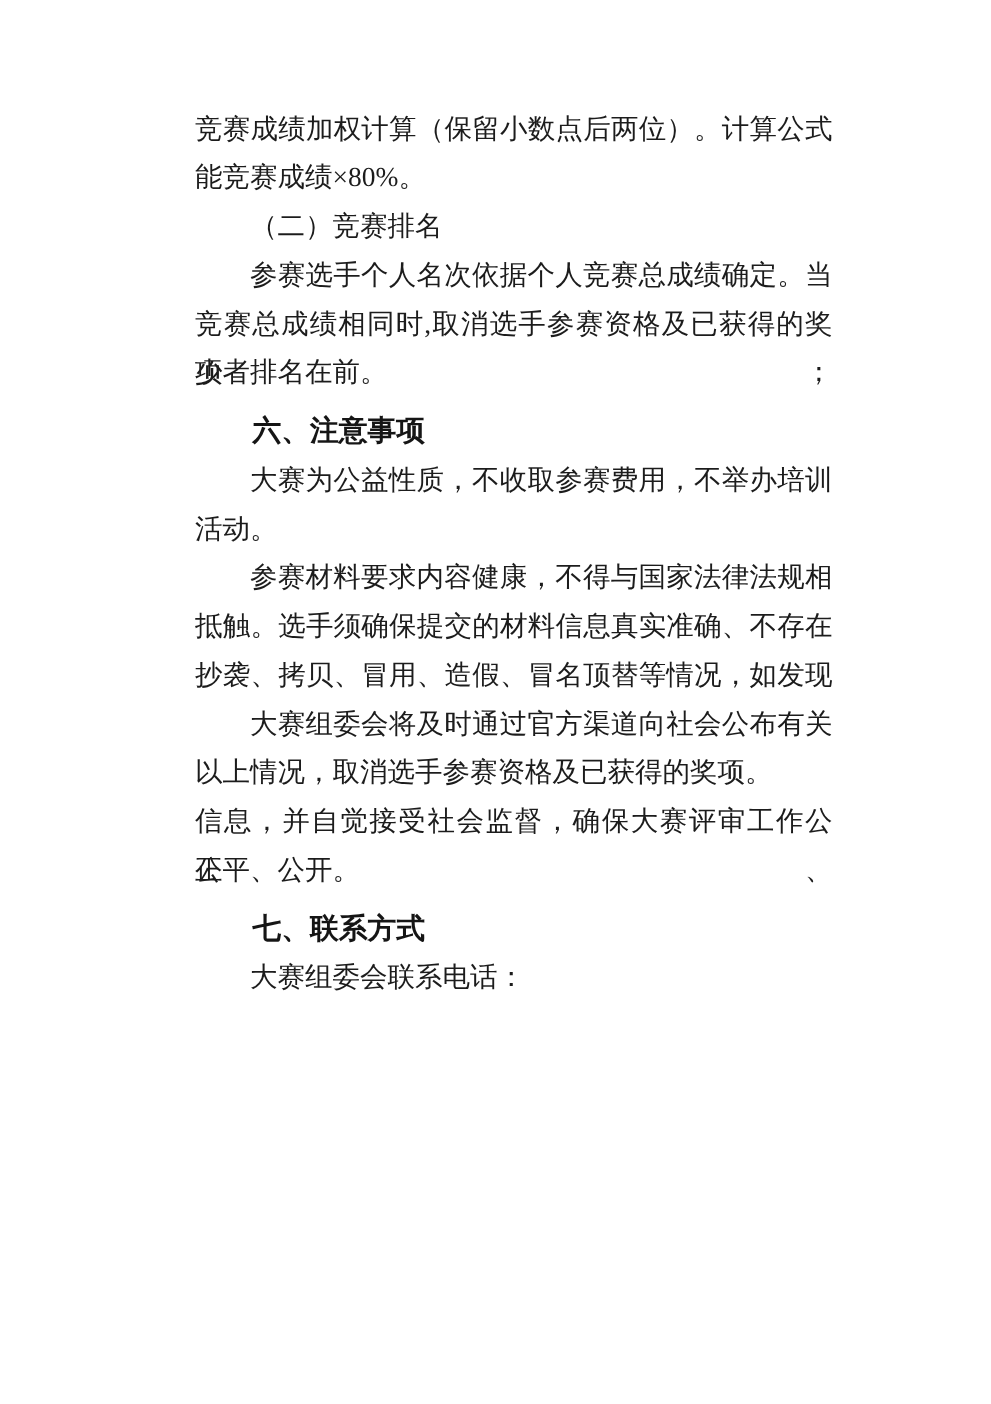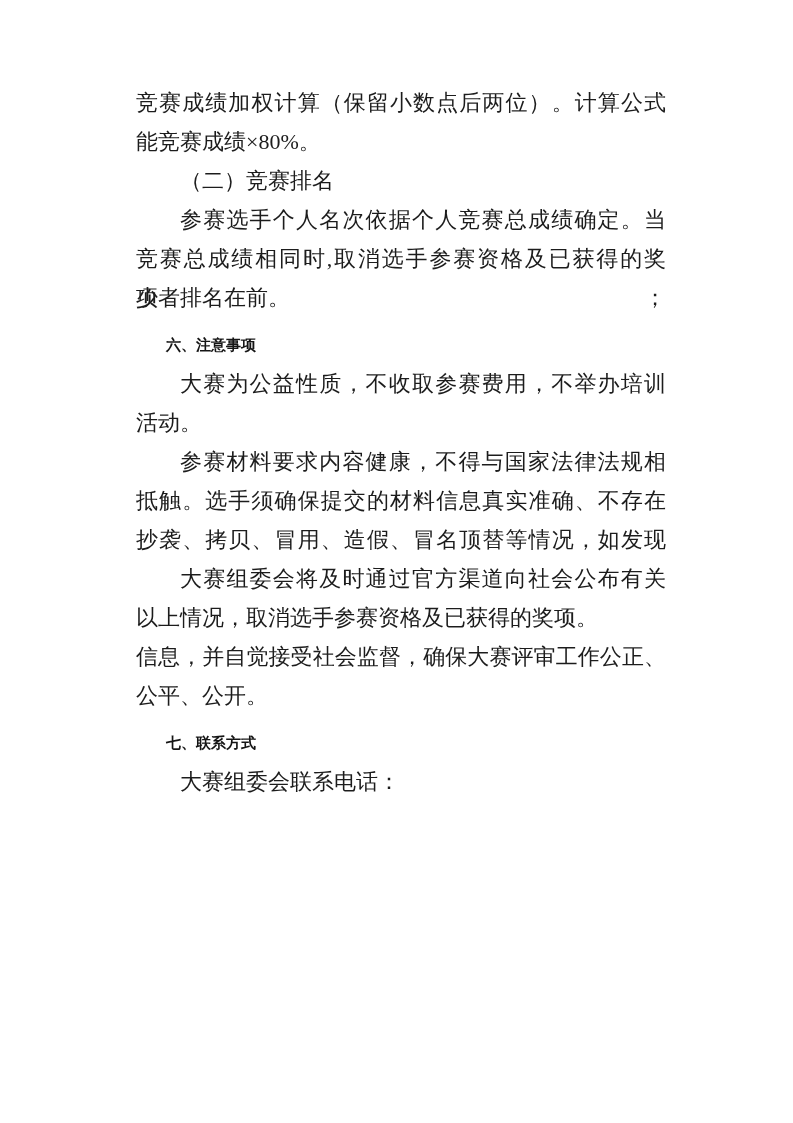--- a/index.html
+++ b/index.html
@@ -21,35 +21,36 @@
     left: 136px;
     top: 83px;
     width: 530px;
   }
   .ln {
     height: 39px;
     line-height: 39px;
     font-size: 22px;
     white-space: normal;
     text-align: left;
+    margin-left: 20px;
   }
   
   .fill {
     text-align: justify;
     text-align-last: justify;
   }
   
   .indent {
     text-indent: 2em;
   }
   
   .head {
     font-family: "Liberation Sans", sans-serif;
     font-weight: 700;
-    font-size: 15px;
+    font-size: 23px;
     text-indent: 2em;
     margin-top: 8px;
     color: #151515;
   }
 </style>
 </head>
 <body>
 
 <div class="page">
   <div class="doc">

